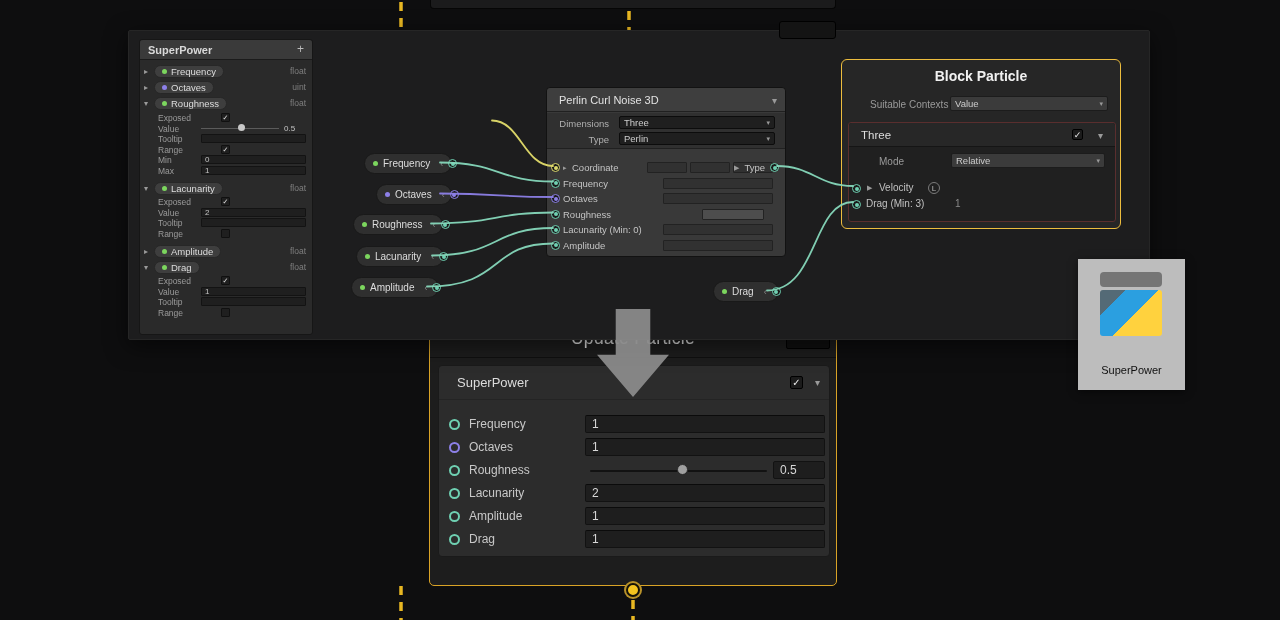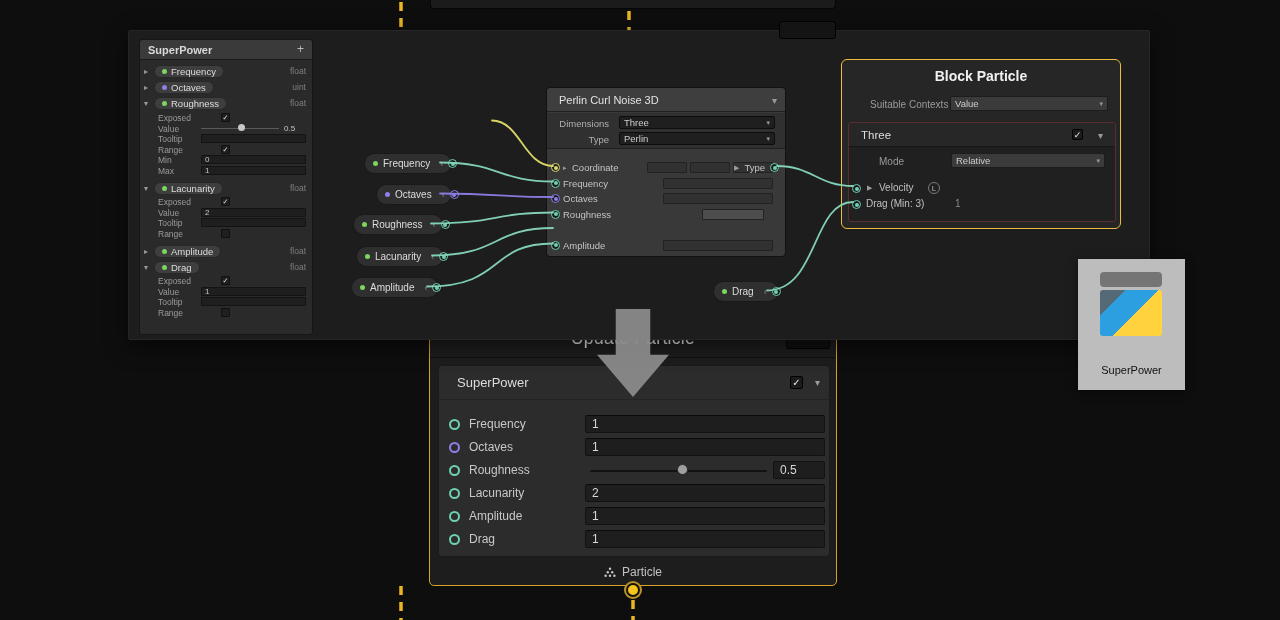--- a/index.html
+++ b/index.html
@@ -162,31 +162,20 @@
         <span class="blabel">Amplitude</span>
         <div class="bfield">1</div>
       </div>
       <div class="brow" style="top:162px">
         <span class="port-lg t-float"></span>
         <span class="blabel">Drag</span>
         <div class="bfield">1</div>
       </div>
     </div>
 
-    <div class="ctx-footer">
-      <svg width="12" height="11">
-        <circle cx="6" cy="1.8" r="1.2" fill="#c8c8c8"></circle>
-          <circle cx="3.8" cy="5.2" r="1.2" fill="#c8c8c8"></circle>
-        <circle cx="8.2" cy="5.2" r="1.2" fill="#c8c8c8"></circle>
-          <circle cx="1.6" cy="8.8" r="1.2" fill="#c8c8c8"></circle>
-        <circle cx="6" cy="8.8" r="1.2" fill="#c8c8c8"></circle>
-          <circle cx="10.4" cy="8.8" r="1.2" fill="#c8c8c8"></circle>
-      </svg>
-      <span>Particle</span>
-    </div>
   </section>
   <div class="abs ctx-port"></div>
 
   <section class="abs editor">
 
     <div class="bb">
       <div class="bb-head">
         <span class="bb-title">SuperPower</span>
         <span class="bb-plus">+</span>
       </div>
@@ -382,20 +371,25 @@
       </div>
       <div class="p-row" style="top:103px">
         <span class="port connected t-uint"></span>
         <span class="plabel2">Octaves</span>
         <span class="gbox" style="left:116px;width:110px"></span>
       </div>
       <div class="p-row" style="top:118.5px">
         <span class="port connected t-float"></span>
         <span class="plabel2">Roughness</span>
         <span class="gbox" style="left:155px;width:62px;background:#4d4d4d"></span>
+      </div>
+      <div class="p-row" style="top:134px">
+        <span class="port connected t-float"></span>
+        <span class="plabel2">Lacunarity (Min: 0)</span>
+        <span class="gbox" style="left:116px;width:110px"></span>
       </div>
       <div class="p-row" style="top:149.5px">
         <span class="port connected t-float"></span>
         <span class="plabel2">Amplitude</span>
         <span class="gbox" style="left:116px;width:110px"></span>
       </div>
 
       <div class="p-out">
         <span class="exp">▶</span>
         <span>Type</span>

